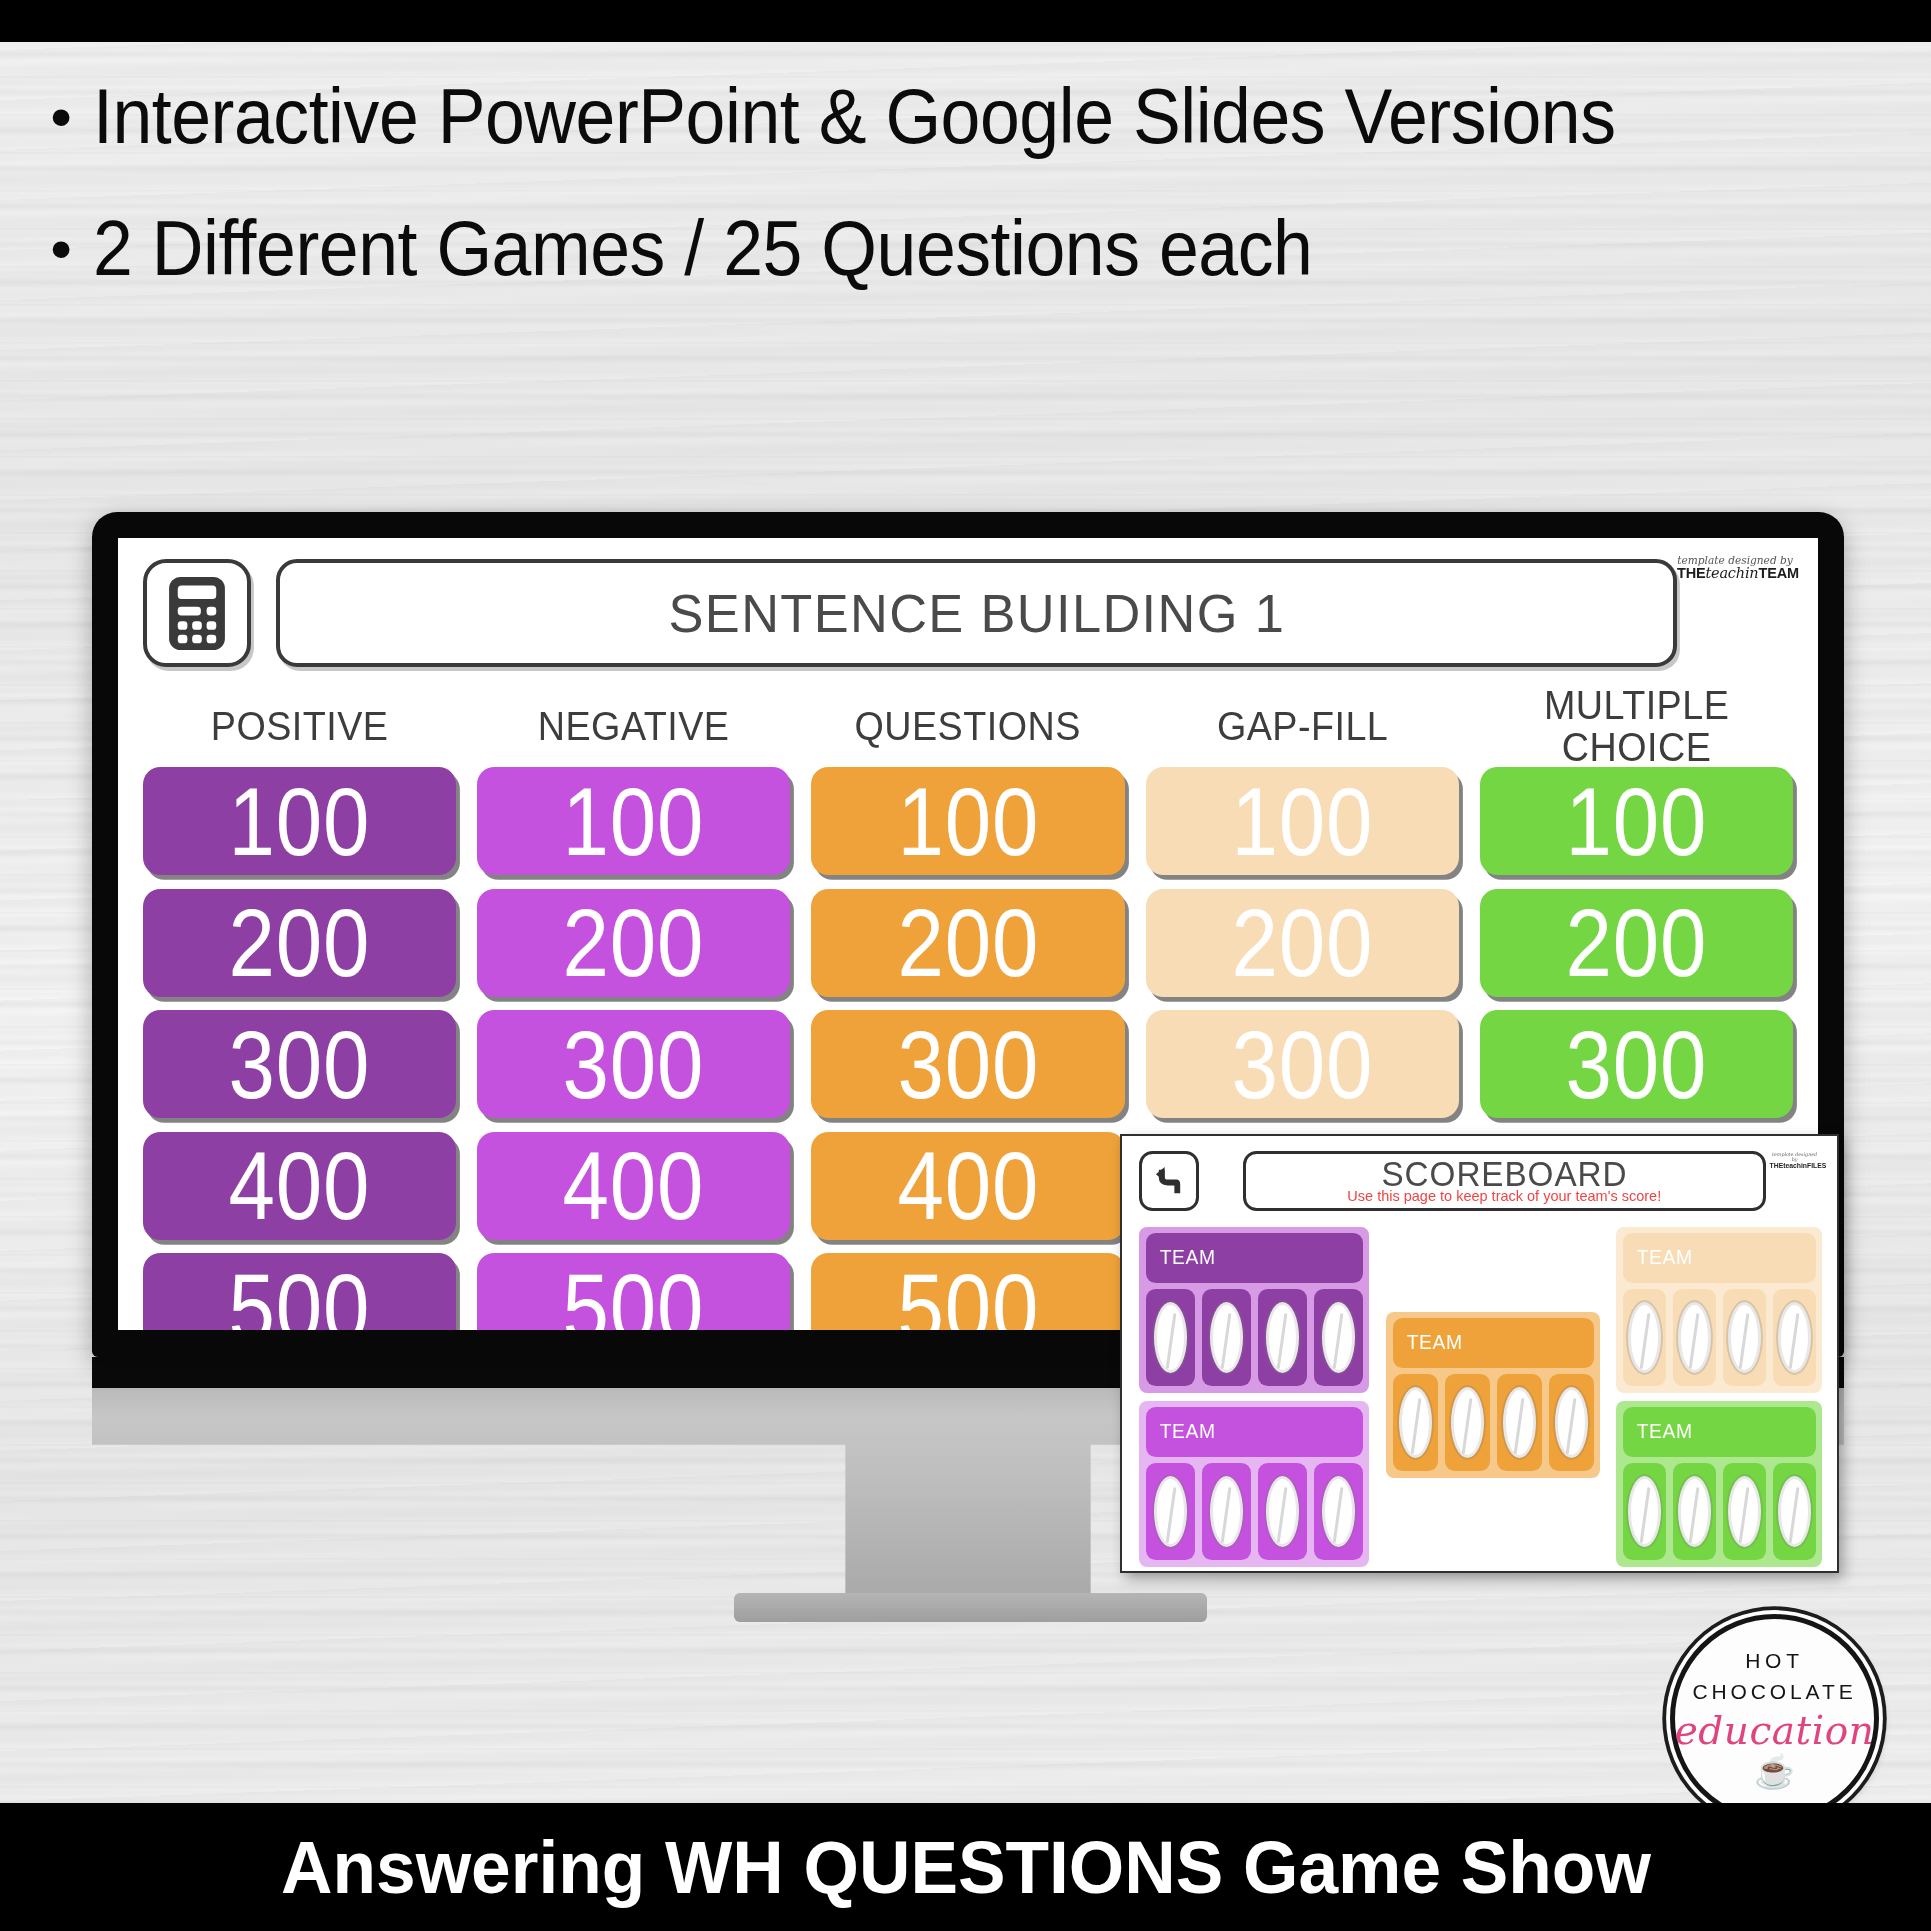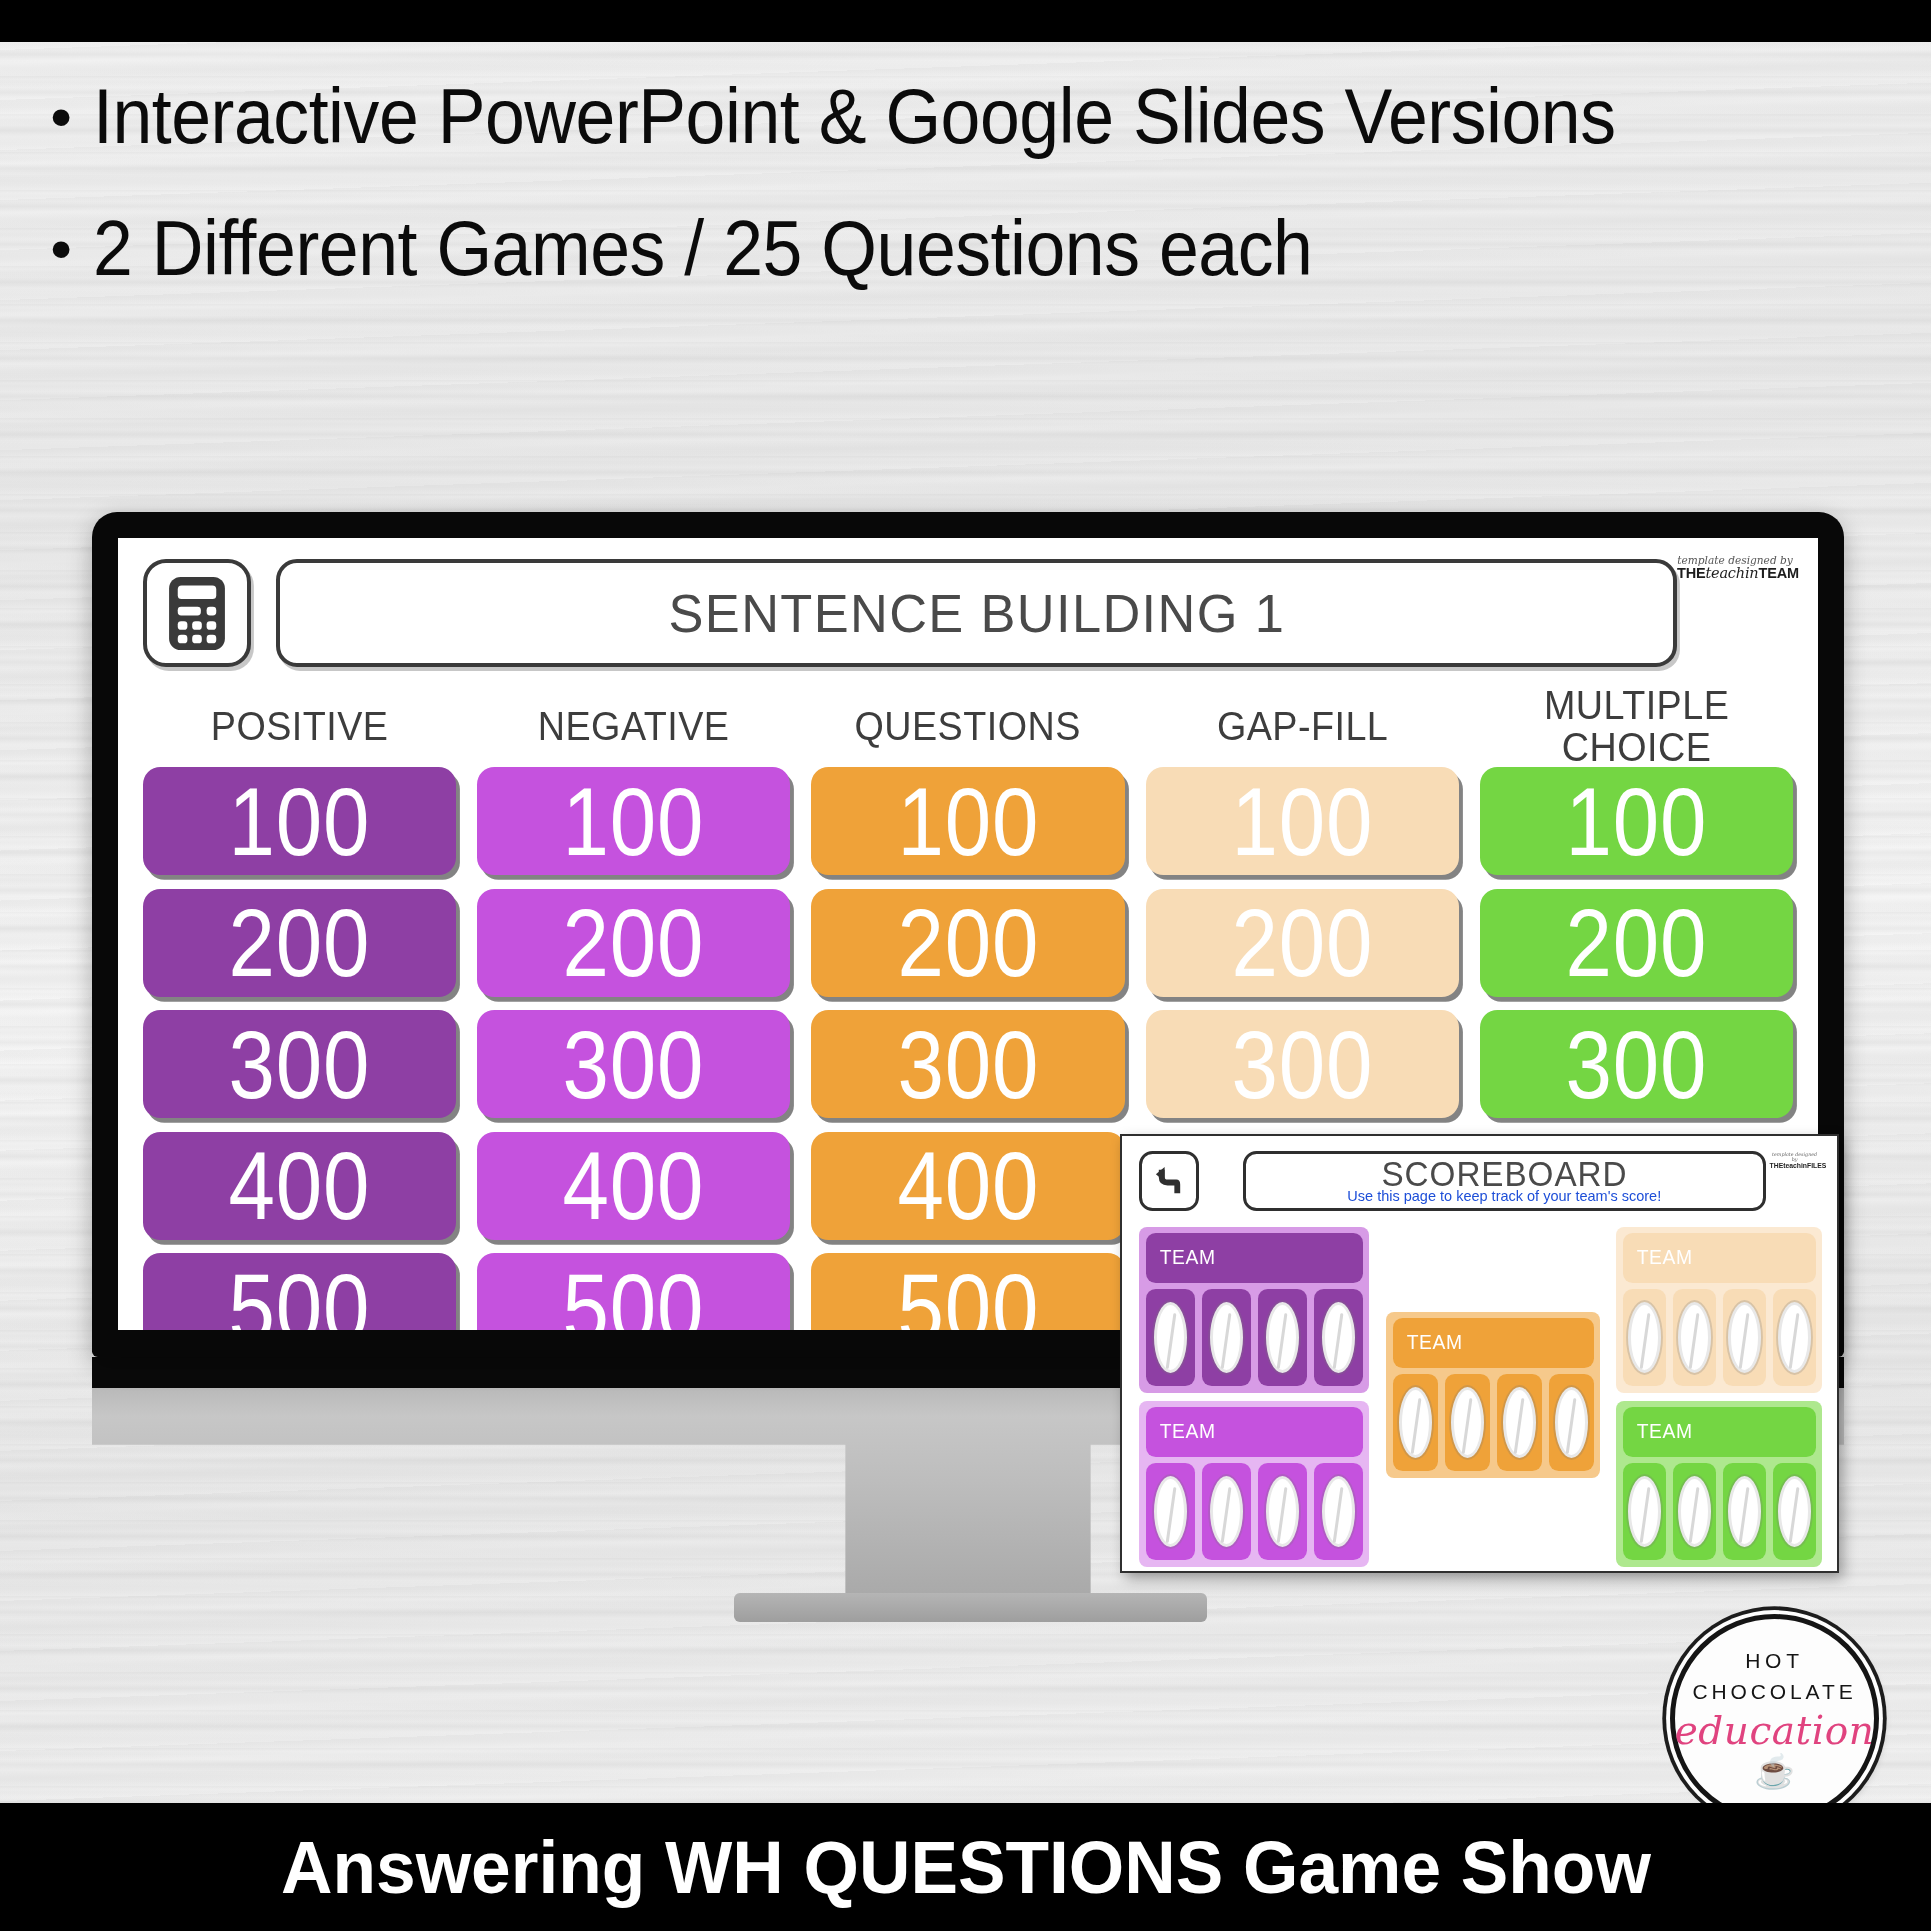--- a/index.html
+++ b/index.html
@@ -158,21 +158,21 @@
     line-height: 1;
     margin-left: 30px;
   }
   .sb-title {
     font-family: "Liberation Sans Narrow", "Liberation Sans", sans-serif;
     font-size: 35px; color: #4a4a4a; letter-spacing: 1px; transform: scaleX(0.95);
     margin-top: -3.9px;
   }
   .sb-sub {
     font-family: "Liberation Sans", sans-serif;
-    font-size: 14.5px; color: #1d4ed8; margin-top: -1.9px;
+    font-size: 14.5px; color: #ef4444; margin-top: -1.9px;
   }
   .sb-credit {
     position: absolute; right: 0; top: 1.9px; width: 50px; text-align: center; line-height: 1;
   }
   .sb-credit .c1 { font-size: 4.8px; color: #666; font-style: italic; font-family: "DejaVu Serif", serif; }
   .sb-credit .c2 { font-size: 6.8px; color: #222; font-weight: bold; }
 
   .sb-grid {
     position: relative; margin-top: 15.4px; height: 328px;
   }

